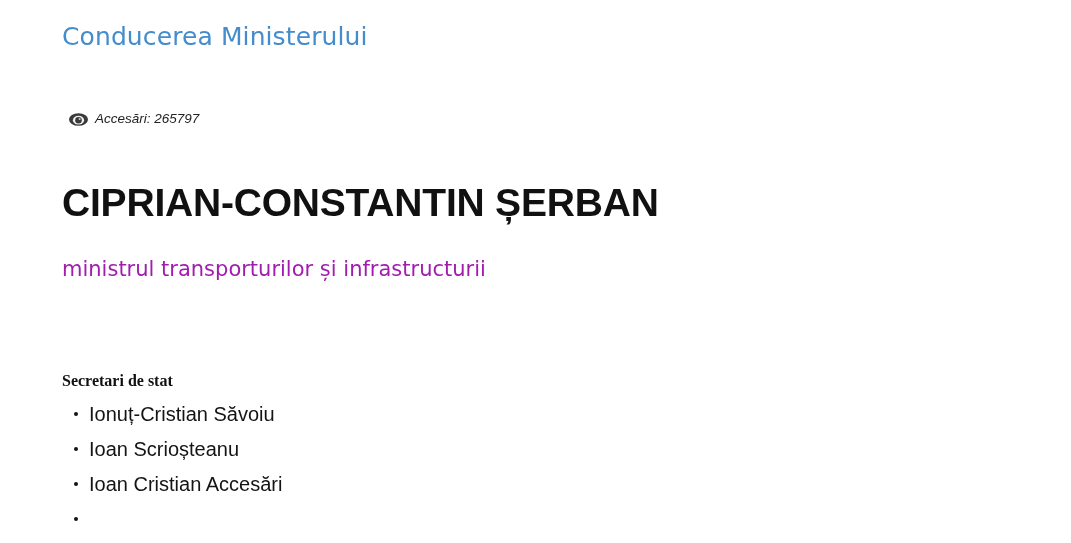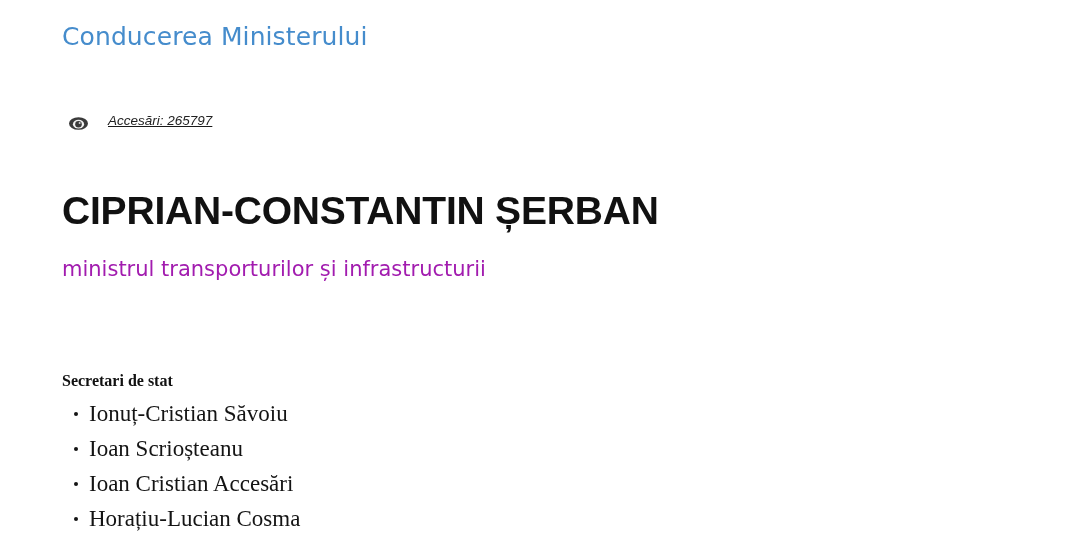--- a/index.html
+++ b/index.html
@@ -34,24 +34,23 @@
     letter-spacing: 0.1px;
     white-space: nowrap;
   }
 
   
   .hits-row {
     position: absolute;
     left: 69px;
     top: 108px;
     display: flex;
-    align-items: flex-end;
-    gap: 20px;
+    align-items: center;
+    gap: 7px;
     height: 22px;
-    text-decoration: underline;
   }
   .eye-icon {
     position: relative;
     width: 19px;
     height: 13px;
     display: inline-block;
     flex: 0 0 auto;
   }
   .eye-icon svg { display: block; }
   .hits-text {
@@ -69,21 +68,20 @@
     position: absolute;
     left: 62px;
     top: 180px;
     font-family: "Liberation Sans", sans-serif;
     font-size: 39px;
     font-weight: 700;
     line-height: 46px;
     color: #111111;
     letter-spacing: -0.2px;
     white-space: nowrap;
-    margin-top: 8px;
   }
 
   
   .person-role {
     position: absolute;
     left: 62px;
     top: 255px;
     font-family: "DejaVu Sans", sans-serif;
     font-size: 21px;
     font-weight: 400;
@@ -112,22 +110,22 @@
     margin: 0;
     padding: 0;
     list-style: none;
     width: 600px;
   }
   .people-list li {
     position: relative;
     padding-left: 27px;
     height: 35px;
     line-height: 28px;
-    font-family: Liberation Serif, serif;
-    font-size: 23px;
+    font-family: Liberation Sans, sans-serif;
+    font-size: 20px;
     font-weight: 400;
     color: #141414;
     white-space: nowrap;
   }
   .people-list li .bullet {
     position: absolute;
     left: 12px;
     top: 12px;
     width: 4px;
     height: 4px;
@@ -168,17 +166,16 @@
     <li>
       <span class="bullet"></span>
       <span>Ioan Scrioșteanu</span>
     </li>
     <li>
       <span class="bullet"></span>
       <span>Ioan Cristian Accesări</span>
     </li>
     <li>
       <span class="bullet"></span>
-      <span>Horațiu-Lucian Cosma</span>
     </li>
   </ul>
 
 </div>
 
 </body></html>

